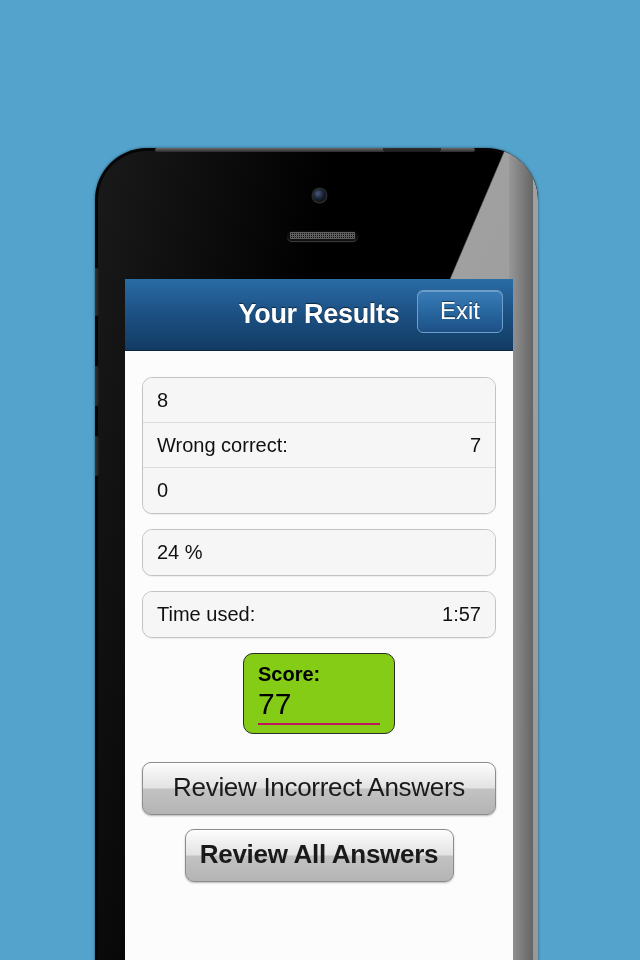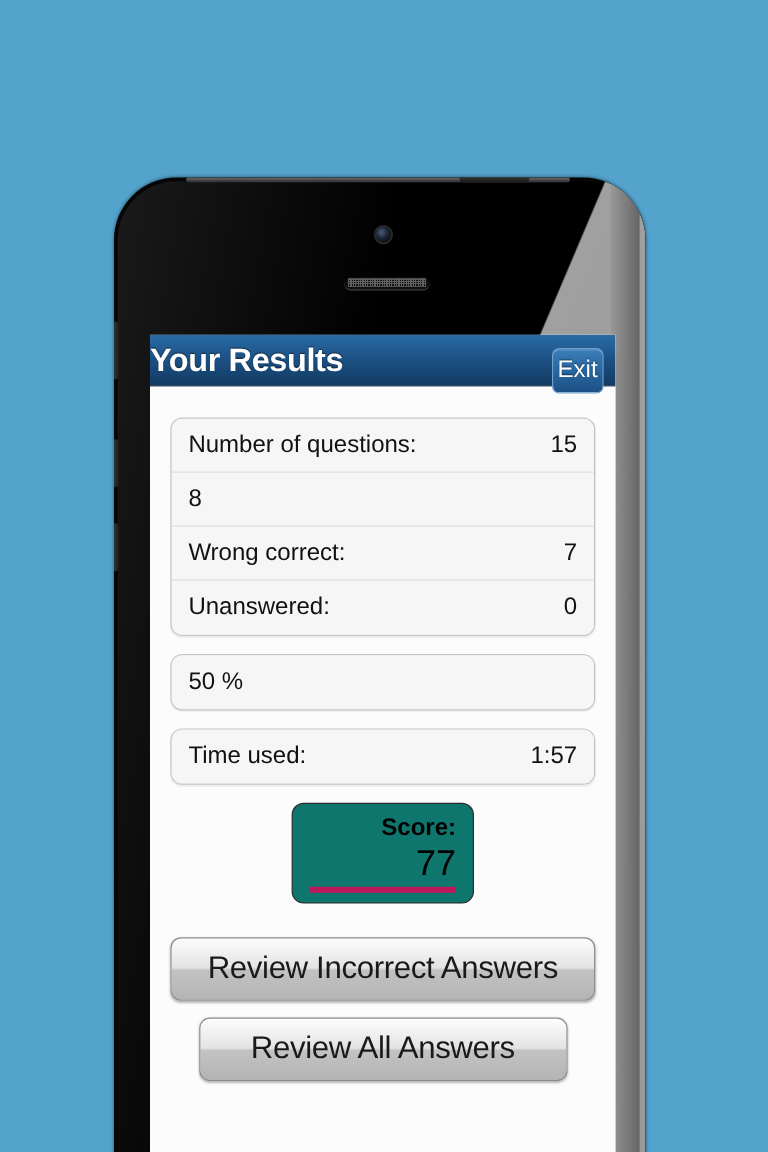--- a/index.html
+++ b/index.html
@@ -100,39 +100,39 @@
   .screen {
     position:absolute; left:30px; top:131px;
     width:388px; height:749px;
     background:#fcfcfc;
     overflow:hidden;
     z-index:5;
   }
 
   
   .navbar {
-    position:relative; height:43px;
+    position:relative; height:72px;
     background:linear-gradient(180deg,#2a6ca5 0%,#1d5286 45%,#123b63 100%);
     border-bottom:1px solid #0a2642;
-    display:flex; align-items:center; 
+    display:flex; align-items:center; justify-content:center;
   }
   .nav-title {
     color:#ffffff;
     font-size:27px; font-weight:bold;
     letter-spacing:-0.3px;
     text-shadow:0 -1px 1px rgba(0,0,0,0.55);
   }
   .exit-btn {
     position:absolute; right:10px; top:11px;
-    padding:6px 4px 7px;
+    padding:6px 22px 7px;
     border-radius:6px;
     border:1px solid #6f9fcb;
     background:linear-gradient(180deg,#3b7db8 0%,#2867a0 50%,#1d5085 100%);
     color:#ffffff;
-    font-size:20px;
+    font-size:24px;
     text-shadow:0 -1px 1px rgba(0,0,0,0.5);
     box-shadow:inset 0 1px 0 rgba(255,255,255,0.25);
     cursor:pointer;
   }
 
   
   .content { padding:26px 17px 0; }
   .group {
     border:1px solid #c3c3c3;
     border-radius:10px;
@@ -151,51 +151,51 @@
   .row:last-child { border-bottom:none; }
   .row-label { font-size:20px; color:#111; }
   .row-value { font-size:20px; color:#111; }
 
   
   .score-wrap { display:flex; justify-content:center; margin-top:14px; }
   .score-box {
     width:152px;
     border:1.5px solid #2b2b2b;
     border-radius:10px;
-    background:#0f766e;
+    background:#84cc16;
     padding:9px 14px 8px;
-    text-align:right;
+    text-align:left;
   }
   .score-label { font-size:20px; font-weight:bold; color:#000; }
   .score-value {
     font-size:30px; color:#000;
     margin-top:1px;
     padding-bottom:2px;
-    border-bottom:5px solid #be185d;
+    border-bottom:2px solid #be185d;
     display:block;
   }
 
   
   .actions { margin-top:28px; }
   .btn {
     display:block;
     margin:0 auto 14px;
     border:1px solid #8c8c8c;
     border-radius:9px;
     background:linear-gradient(180deg,#fdfdfd 0%,#e3e3e3 48%,#c2c2c2 52%,#b4b4b4 100%);
     box-shadow:inset 0 1px 0 rgba(255,255,255,0.9), 0 1px 2px rgba(0,0,0,0.28);
     color:#1a1a1a;
     font-size:26px;
     letter-spacing:-0.3px;
     padding:9px 12px 11px;
     cursor:pointer;
     text-align:center;
   }
   .btn-wide { width:354px;margin-top:20px; }
-  .btn-narrow { width:307px; }
+  .btn-narrow { width:269px;font-weight:bold; }
 </style>
 </head>
 <body>
 
 <div class="headline">
   <div>Customized tests &amp;</div>
   <div>Detailed test review</div>
 </div>
 
 <div class="phone">
@@ -213,39 +213,34 @@
 
     <div class="navbar">
       <span class="nav-title">Your Results</span>
       <button class="exit-btn">Exit</button>
     </div>
 
     <div class="content">
 
       <div class="group">
         <div class="row">
-          <span class="row-label">Number of questions:</span>
-          <span class="row-value">15</span>
-        </div>
-        <div class="row">
           <span class="row-value">8</span>
         </div>
         <div class="row">
           <span class="row-label">Wrong correct:</span>
           <span class="row-value">7</span>
         </div>
         <div class="row">
-          <span class="row-label">Unanswered:</span>
           <span class="row-value">0</span>
         </div>
       </div>
 
       <div class="group">
         <div class="row">
-          <span class="row-value">50 %</span>
+          <span class="row-value">24 %</span>
         </div>
       </div>
 
       <div class="group">
         <div class="row">
           <span class="row-label">Time used:</span>
           <span class="row-value">1:57</span>
         </div>
       </div>
 

